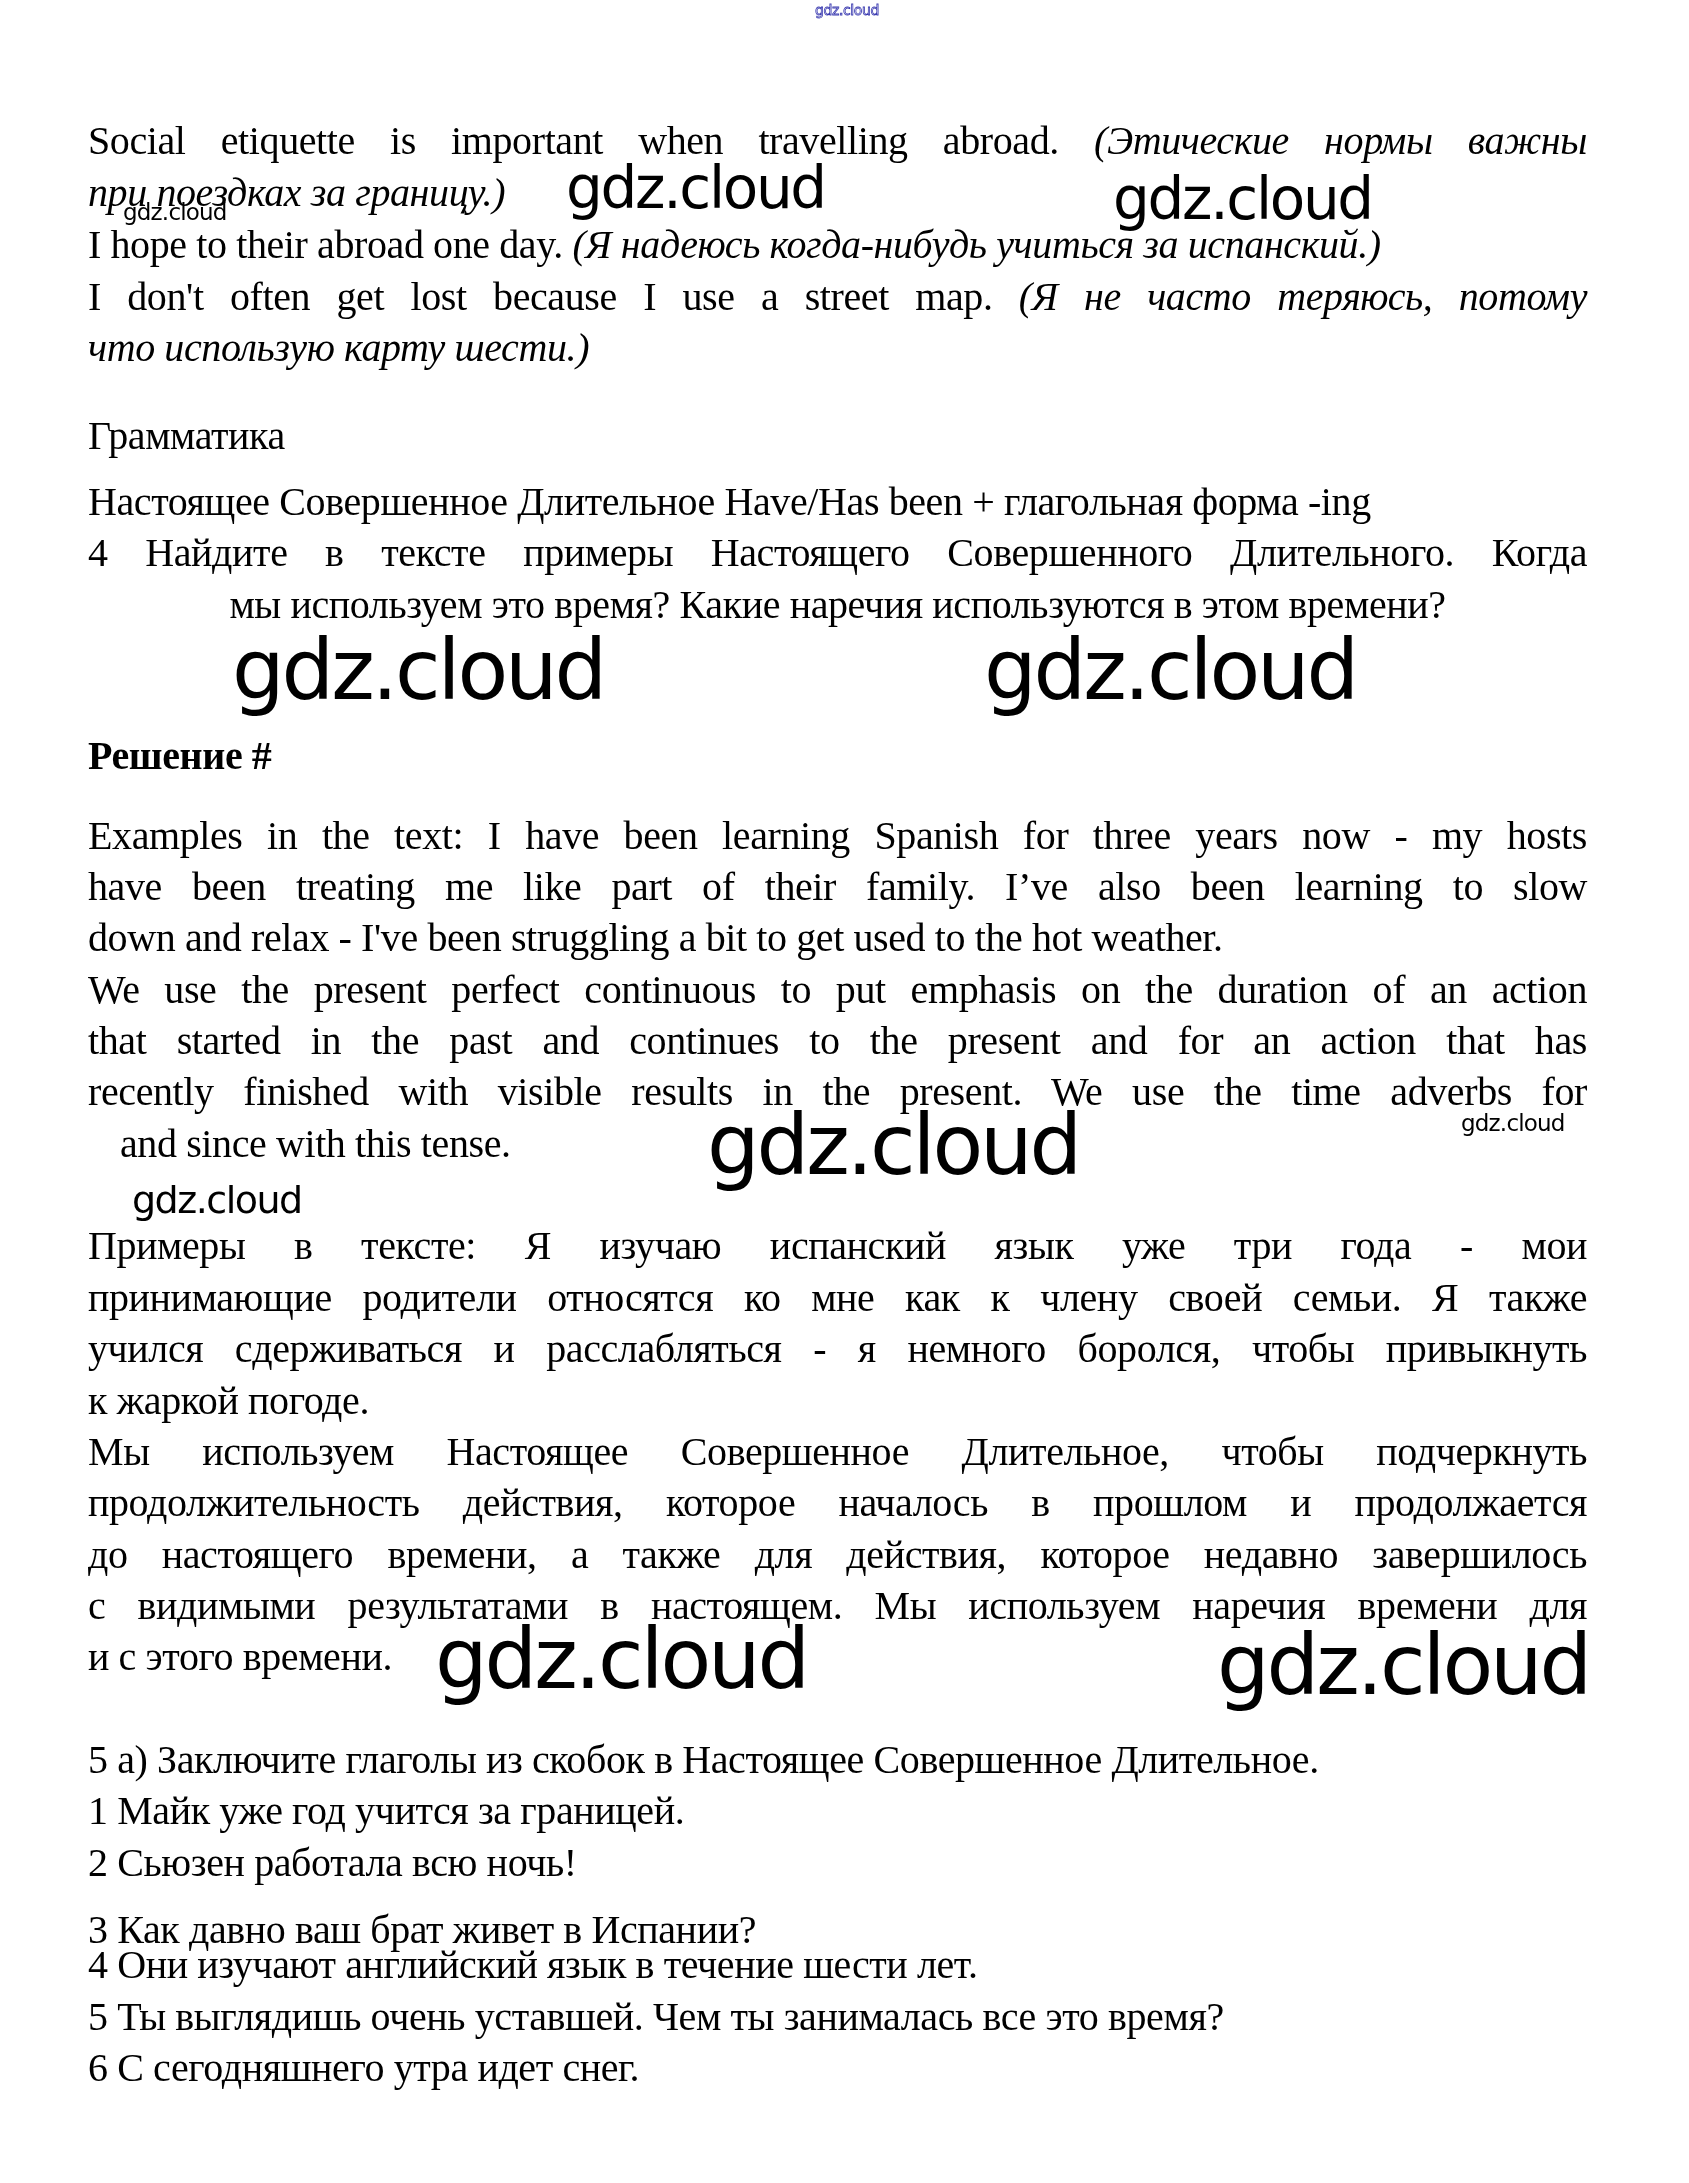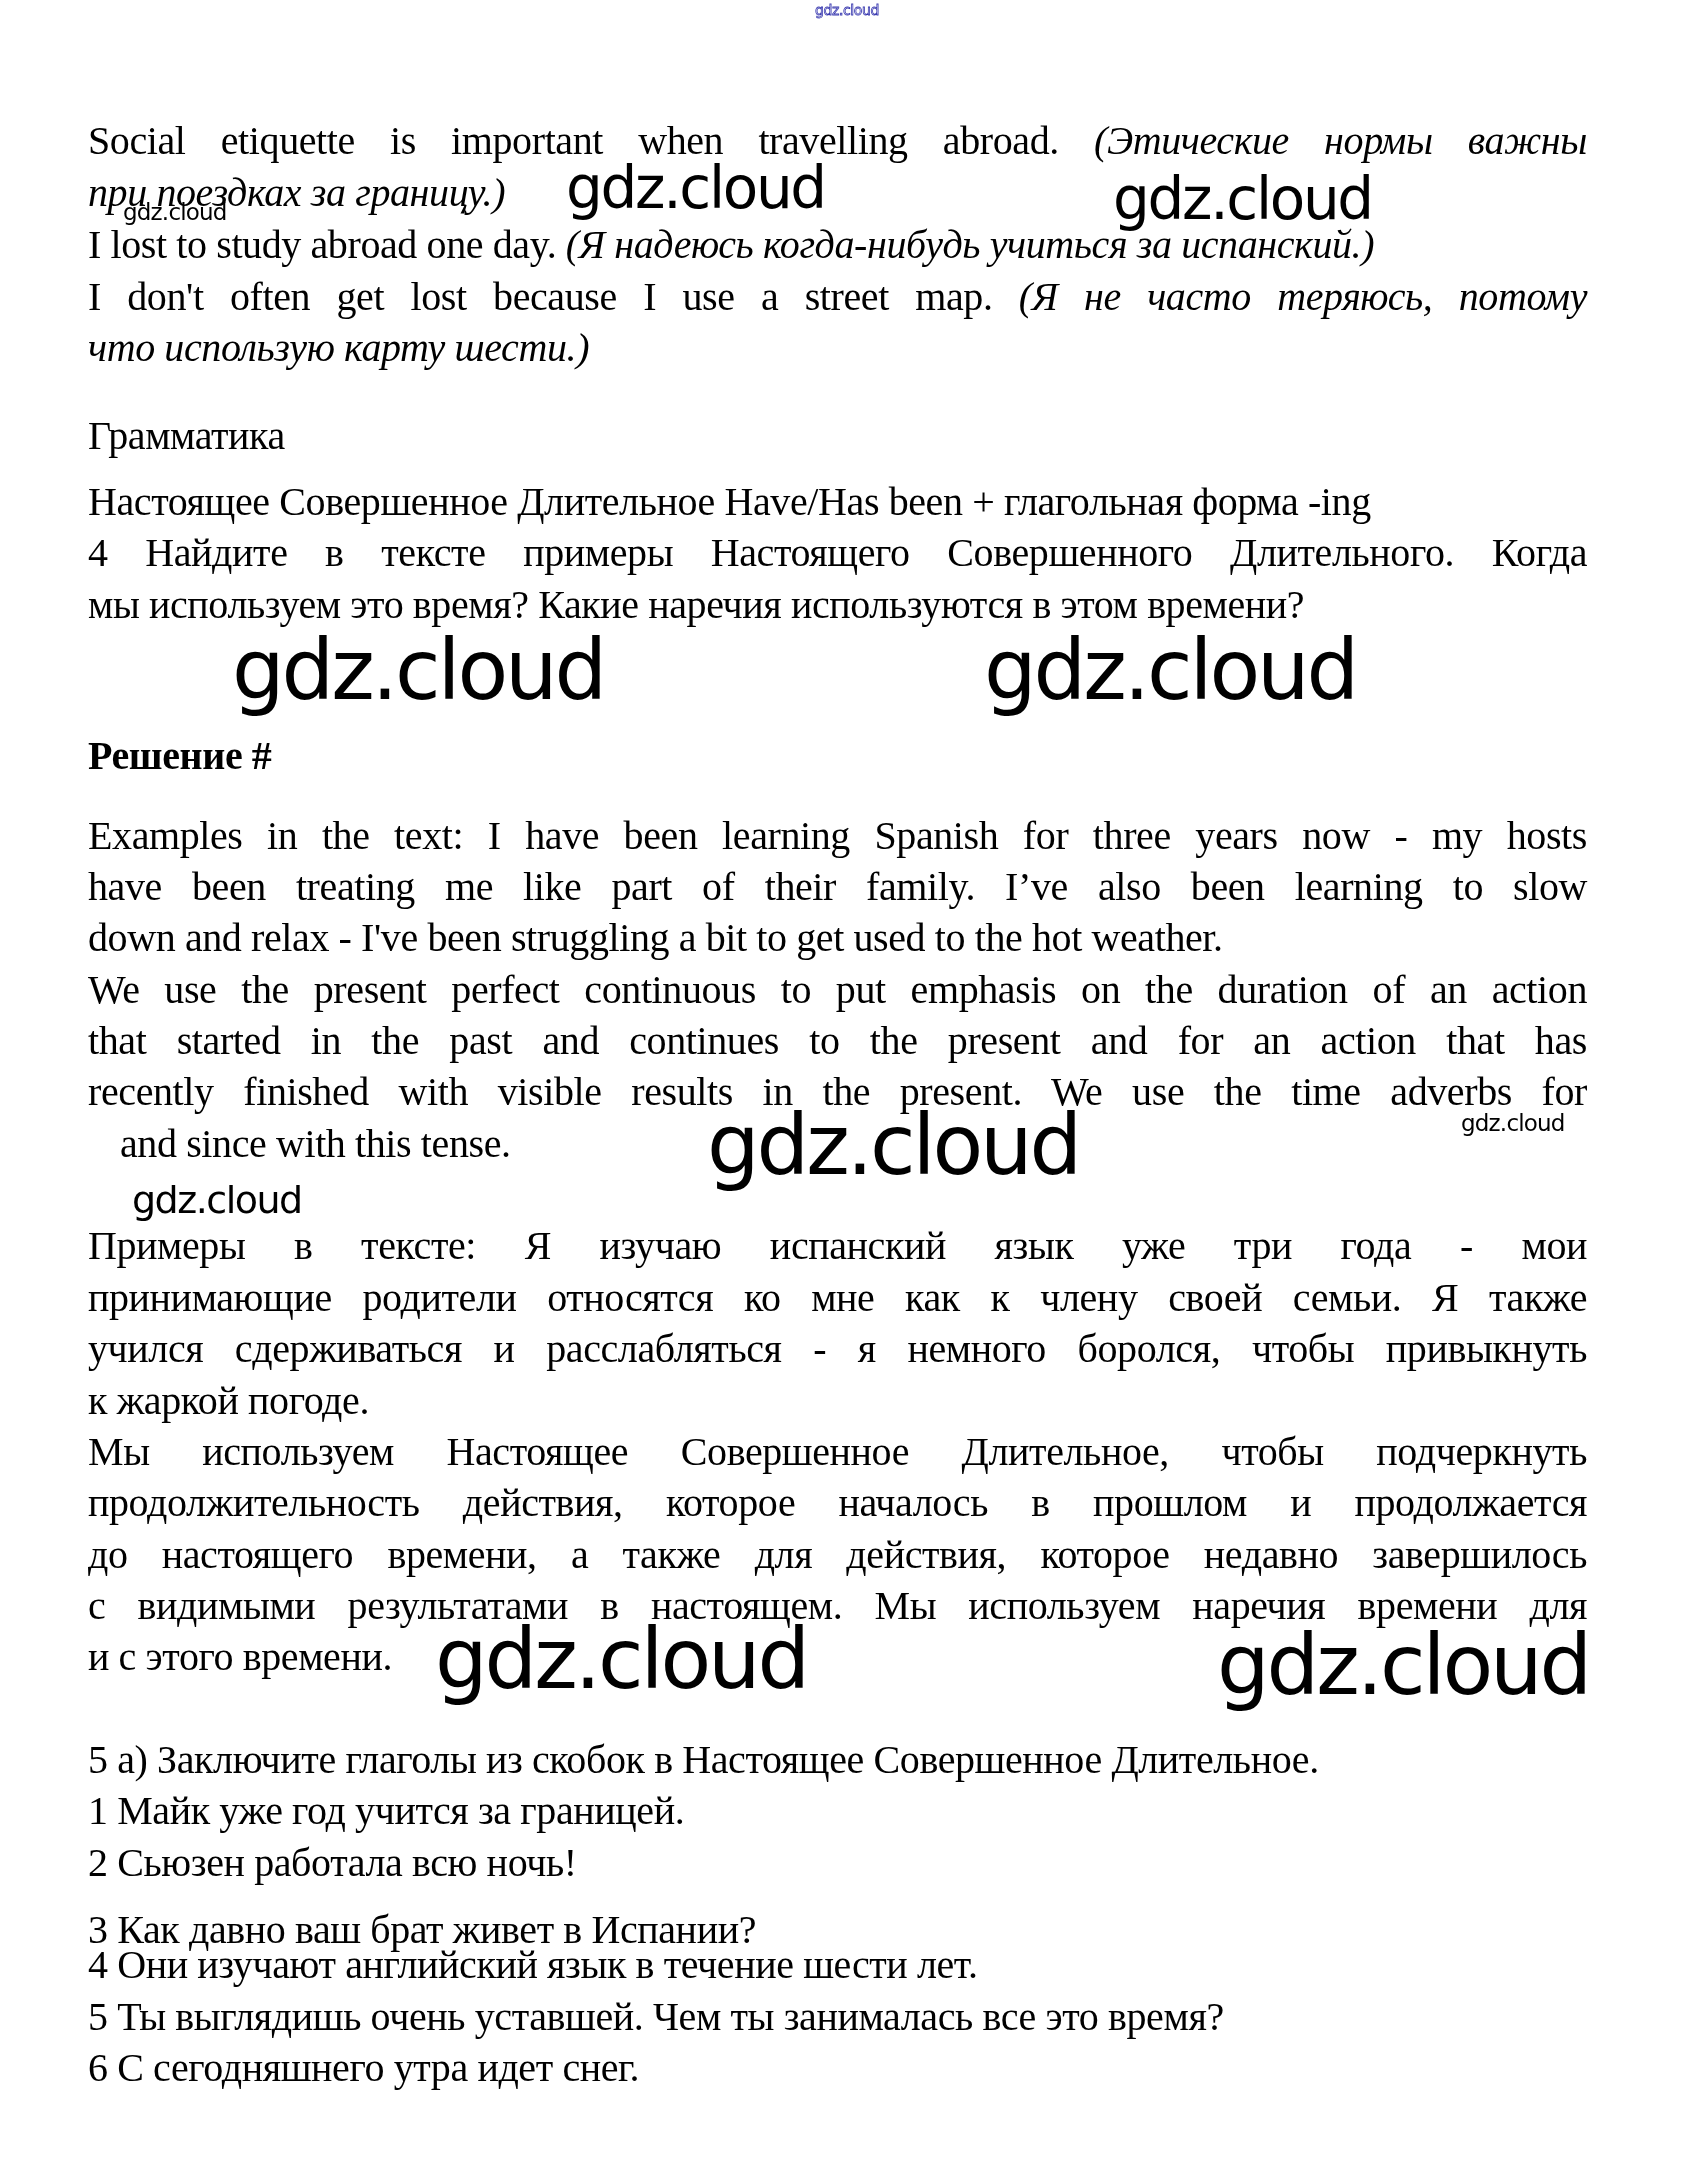--- a/index.html
+++ b/index.html
@@ -67,29 +67,29 @@
 </head>
 <body>
 
 <div class="wm-top">gdz.cloud</div>
 
 <div class="page">
 
   <div class="line justify" style="top:115px;"><span>Social etiquette is important when travelling abroad.</span> <span class="it">(Этические нормы важны</span></div>
   <div class="line it" style="top:167px;">при поездках за границу.)</div>
 
-  <div class="line" style="top:219px;"><span>I lost to study abroad one day.</span> <span class="it">(Я надеюсь когда-нибудь учиться за испанский.)</span></div>
+  <div class="line" style="top:219px;"><span>I hope to their abroad one day.</span> <span class="it">(Я надеюсь когда-нибудь учиться за испанский.)</span></div>
 
   <div class="line justify" style="top:271px;"><span>I don't often get lost because I use a street map.</span> <span class="it">(Я не часто теряюсь, потому</span></div>
   <div class="line it" style="top:322px;">что использую карту шести.)</div>
 
   <div class="line" style="top:410px;">Грамматика</div>
   <div class="line" style="top:476px;">Настоящее Совершенное Длительное Have/Has been + глагольная форма -ing</div>
   <div class="line justify" style="top:527px;">4 Найдите в тексте примеры Настоящего Совершенного Длительного. Когда</div>
-  <div class="line" style="top:579px;">мы используем это время? Какие наречия используются в этом времени?</div>
+  <div class="line" style="top:579px;text-align:center;">мы используем это время? Какие наречия используются в этом времени?</div>
 
   <div class="line bold" style="top:723px;">Решение #</div>
 
   <div class="line justify" style="top:810px;">Examples in the text: I have been learning Spanish for three years now - my hosts</div>
   <div class="line justify" style="top:861px;">have been treating me like part of their family. I’ve also been learning to slow</div>
   <div class="line" style="top:912px;">down and relax - I've been struggling a bit to get used to the hot weather.</div>
   <div class="line justify" style="top:964px;">We use the present perfect continuous to put emphasis on the duration of an action</div>
   <div class="line justify" style="top:1015px;">that started in the past and continues to the present and for an action that has</div>
   <div class="line justify" style="top:1066px;">recently finished with visible results in the present. We use the time adverbs for</div>
   <div class="line" style="top:1118px;margin-left:32px;">and since with this tense.</div>

